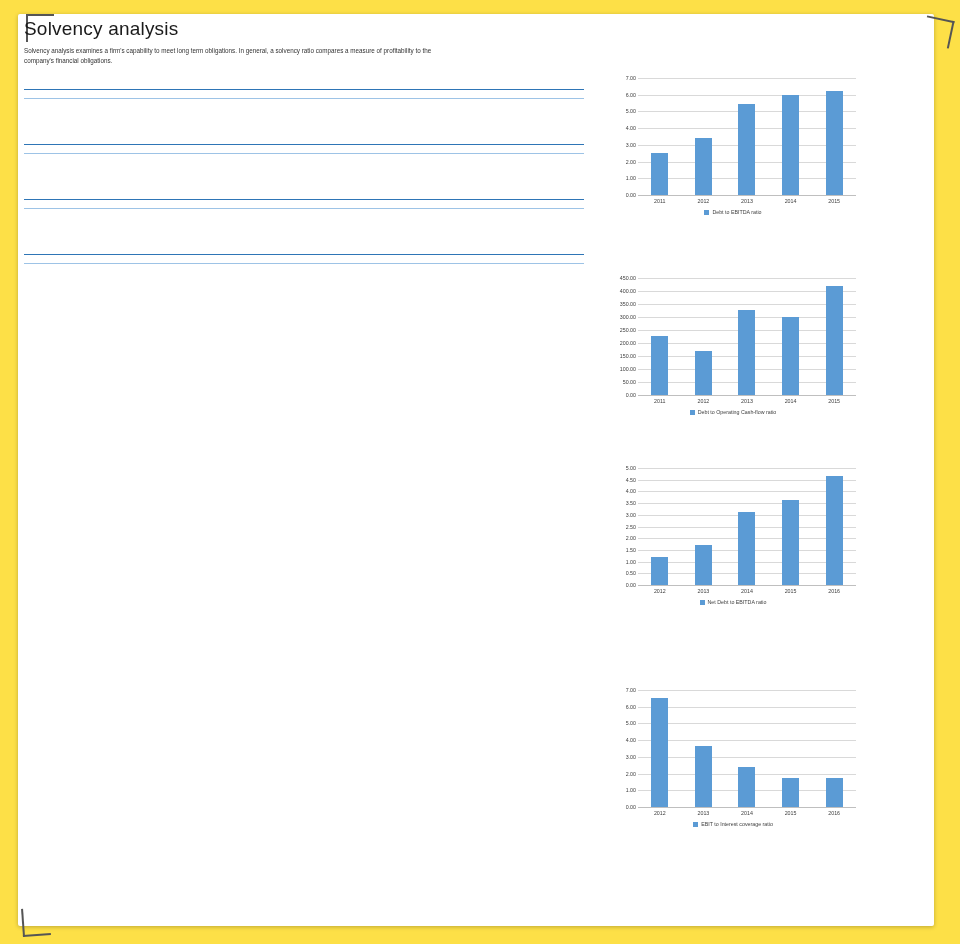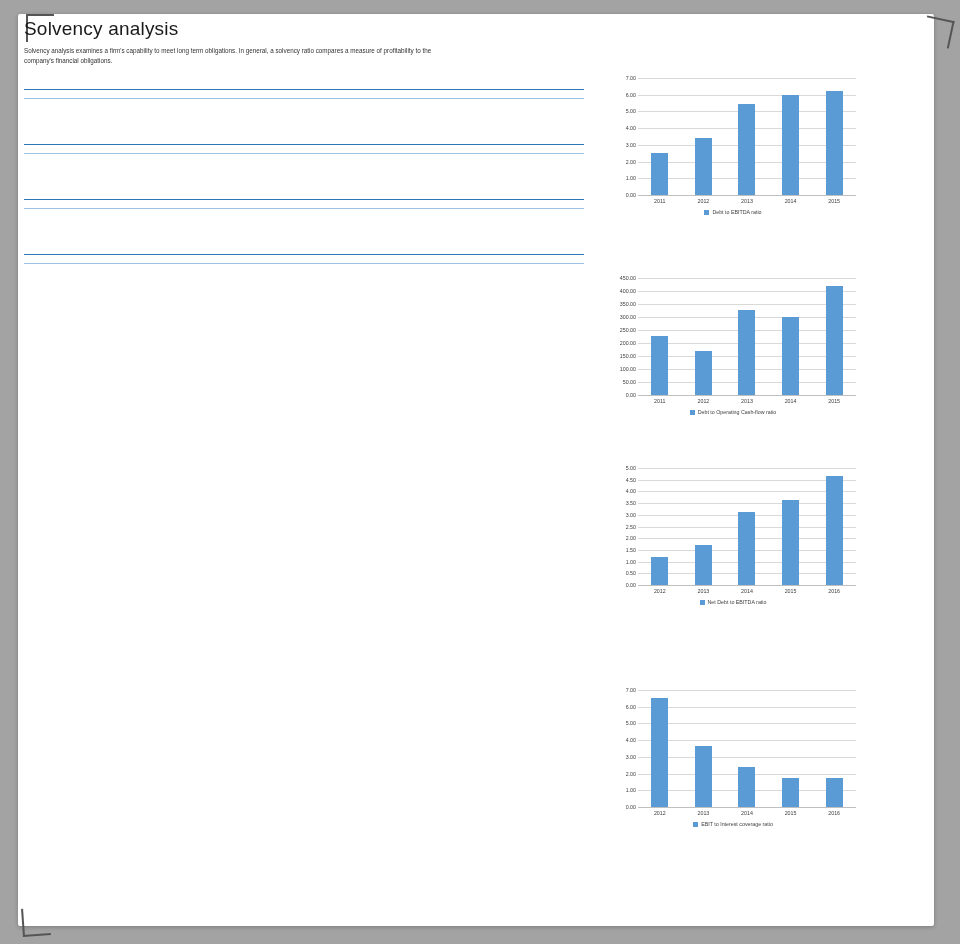--- a/index.html
+++ b/index.html
@@ -5,21 +5,21 @@
   html, body {
     margin: 0;
     padding: 0;
     background: #e9e9e9;
     font-family: "Liberation Sans", sans-serif;
   }
   #page {
     position: relative;
     width: 960px;
     height: 944px;
-    background: #a3a3a3;
+    background: #fde047;
     overflow: hidden;
   }
   .sheet {
     position: absolute;
     left: 18px;
     top: 14px;
     width: 916px;
     height: 912px;
     background: #ffffff;
     box-shadow: 0 1px 4px rgba(0,0,0,0.25);

